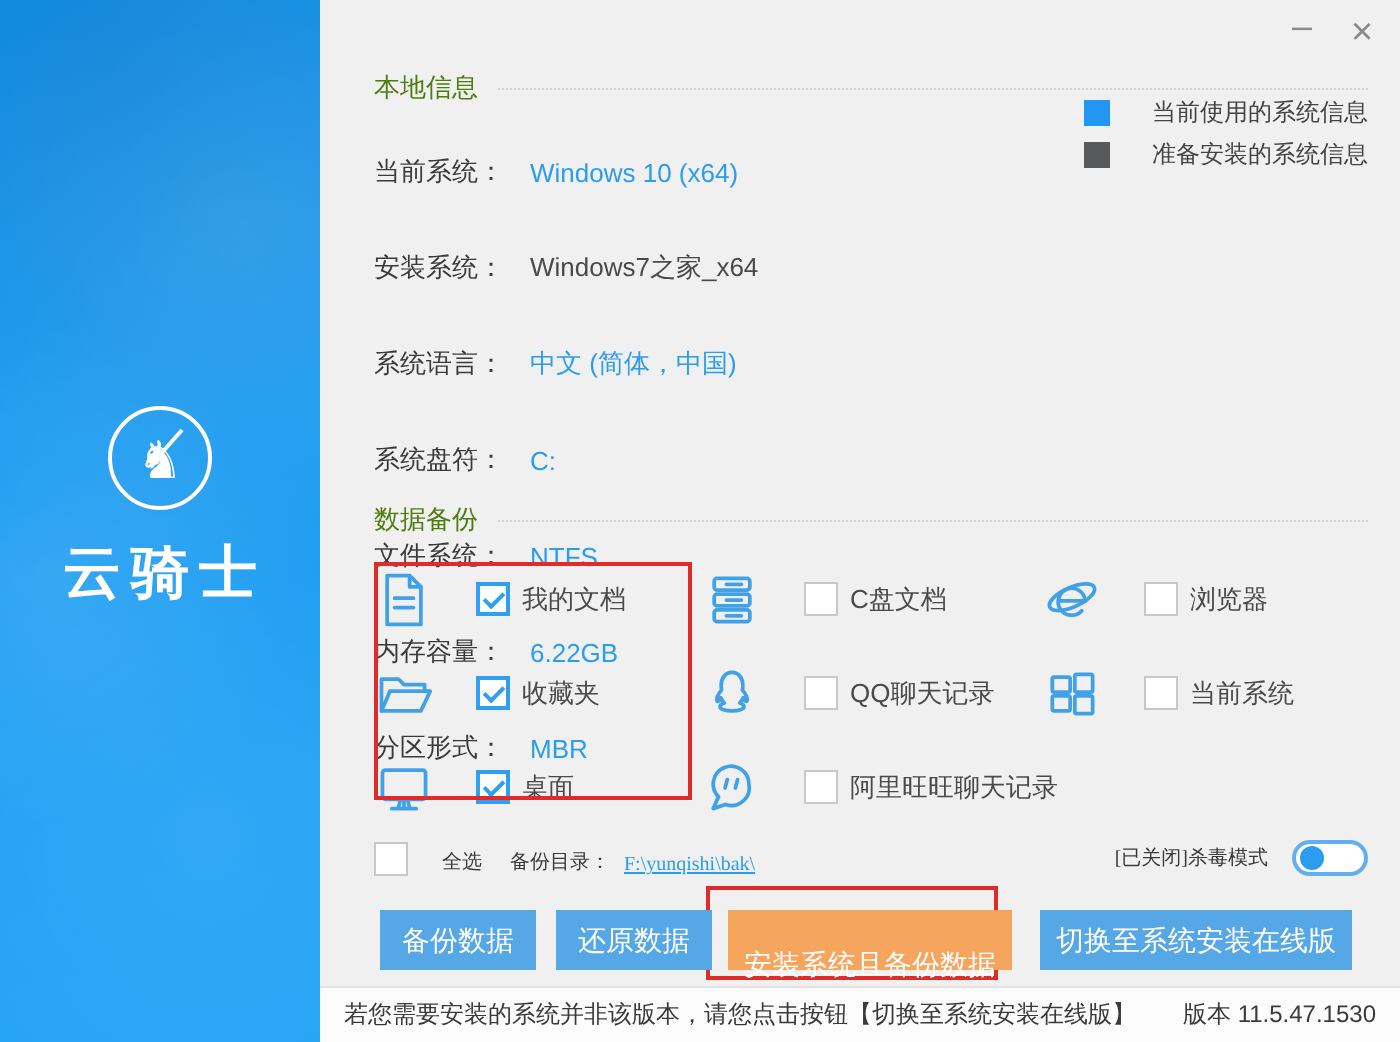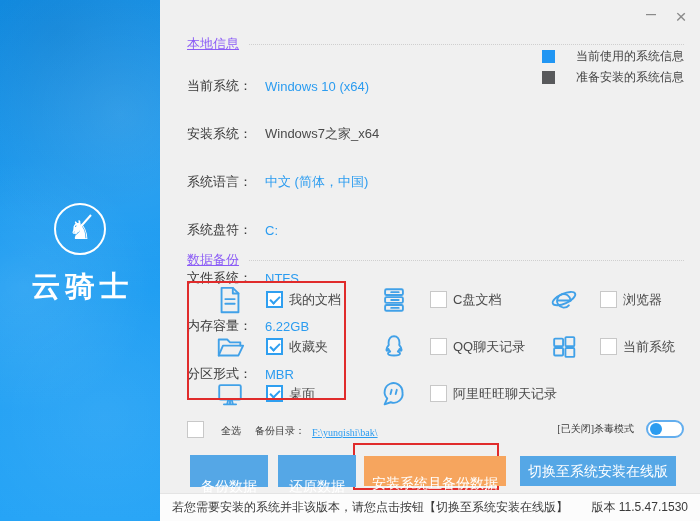--- a/index.html
+++ b/index.html
@@ -30,21 +30,21 @@
     letter-spacing:5px; text-indent:5px;
   }
   
   .main { position:absolute; left:160px; top:0; width:540px; height:521px; background:#f0f0f0; }
   .win-controls { position:absolute; top:4px; right:8px; display:flex; gap:8px; }
   .win-btn { width:22px; height:24px; text-align:center; color:#8a8a8a; cursor:default; }
   .win-btn.min { font-size:18px; line-height:18px; }
   .win-btn.close { font-size:19px; line-height:26px; }
 
   .sec-head { display:flex; align-items:center; height:16px; }
-  .sec-title { font-size:13px; color:#8b5cf6; white-space:nowrap;text-decoration:underline; }
+  .sec-title { font-size:13px; color:#4d7c0f; white-space:nowrap; }
   .dots { flex:1; border-top:1px dotted #cfcfcf; margin-left:10px; }
 
   .sec-local { position:absolute; left:27px; right:16px; top:36px; }
   .info-rows { margin-top:8px; }
   .info-row { height:28px; display:flex; align-items:center; font-size:13px;margin-top:20px; }
   .row-label { width:78px; color:#3a3a3a; }
   .row-value { color:#2b9cf0; }
   .row-value.dark { color:#4a4a4a; }
 
   .legend { position:absolute; top:46px; right:16px; }
@@ -53,21 +53,21 @@
   .legend-label { font-size:12px; color:#444; }
 
   .sec-backup { position:absolute; left:27px; right:16px; top:252px; }
 
   .bk-grid {
     position:absolute; left:27px; top:276px;
     display:grid; grid-template-columns:164px 170px auto;
     grid-template-rows:repeat(3,47px); grid-auto-flow:column;
     align-items:center;
   }
-  .bk-item { display:flex; align-items:center; padding-left:28px; }
+  .bk-item { display:flex; align-items:center; padding-left:0; }
   .bk-icon { width:30px; height:30px; flex:0 0 30px; margin-right:21px; }
   .bk-icon svg { display:block; }
   .bk-label { font-size:13px; color:#4a4a4a; margin-left:6px; white-space:nowrap; }
 
   .cb {
     width:17px; height:17px; background:#fff; border:1px solid #c8c8c8;
     position:relative; flex:0 0 17px; cursor:pointer;
   }
   .cb.on { border:2px solid #2f9ff0; }
   .cb.on::after {
@@ -90,21 +90,21 @@
   .av-wrap { margin-left:auto; display:flex; align-items:center; }
   .av-label { color:#3a3a3a; }
   .toggle {
     margin-left:12px; width:38px; height:18px; border:2px solid #63aeee;
     border-radius:10px; background:#fff; position:relative; cursor:pointer;
   }
   .knob { position:absolute; left:2px; top:1px; width:12px; height:12px; border-radius:50%; background:#2b9cf0; }
 
   .buttons-row { position:absolute; left:30px; top:455px; display:flex; align-items:center; }
   .btn {
-    height:30px; line-height:30px; padding:16px 11px; font-size:14px; color:#fff;
+    height:30px; line-height:30px; padding:0 11px; font-size:14px; color:#fff;
     background:#55a7e6; border:none; cursor:pointer; white-space:nowrap;
     font-family:inherit;
   }
   .btn + .btn { margin-left:10px; }
   .btn.orange { background:#f6a55e; margin-left:8px; padding:12px 8px; }
   .btn.last { margin-left:14px; padding:0 8px; }
 
   .footer {
     position:absolute; left:0; right:0; bottom:0; height:28px;
     background:#fcfcfc; border-top:1px solid #e4e4e4;

